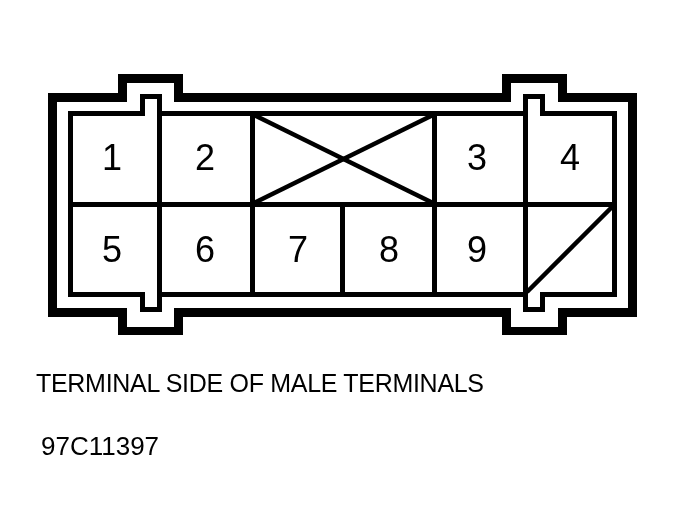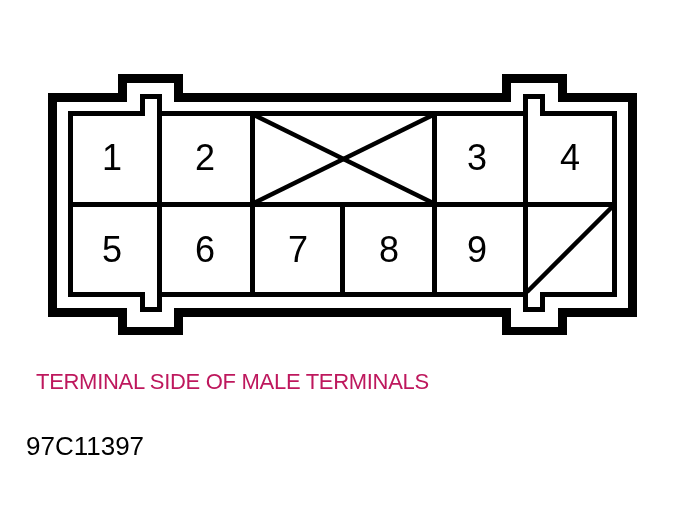--- a/index.html
+++ b/index.html
@@ -23,29 +23,29 @@
   .pin-num {
     font-family: "Liberation Sans", sans-serif;
     font-size: 36px;
     fill: #000000;
     text-anchor: middle;
   }
   .caption {
     position: absolute;
     left: 36px;
     top: 371px;
-    font-size: 22px;
+    font-size: 25px;
     letter-spacing: -0.3px;
     line-height: 1;
-    color: #be185d;
+    color: #000000;
     white-space: nowrap;
   }
   .figure-id {
     position: absolute;
-    left: 26px;
+    left: 41px;
     top: 433px;
     font-size: 26px;
     line-height: 1;
     color: #000000;
     white-space: nowrap;
   }
 </style>
 </head>
 <body>
 

